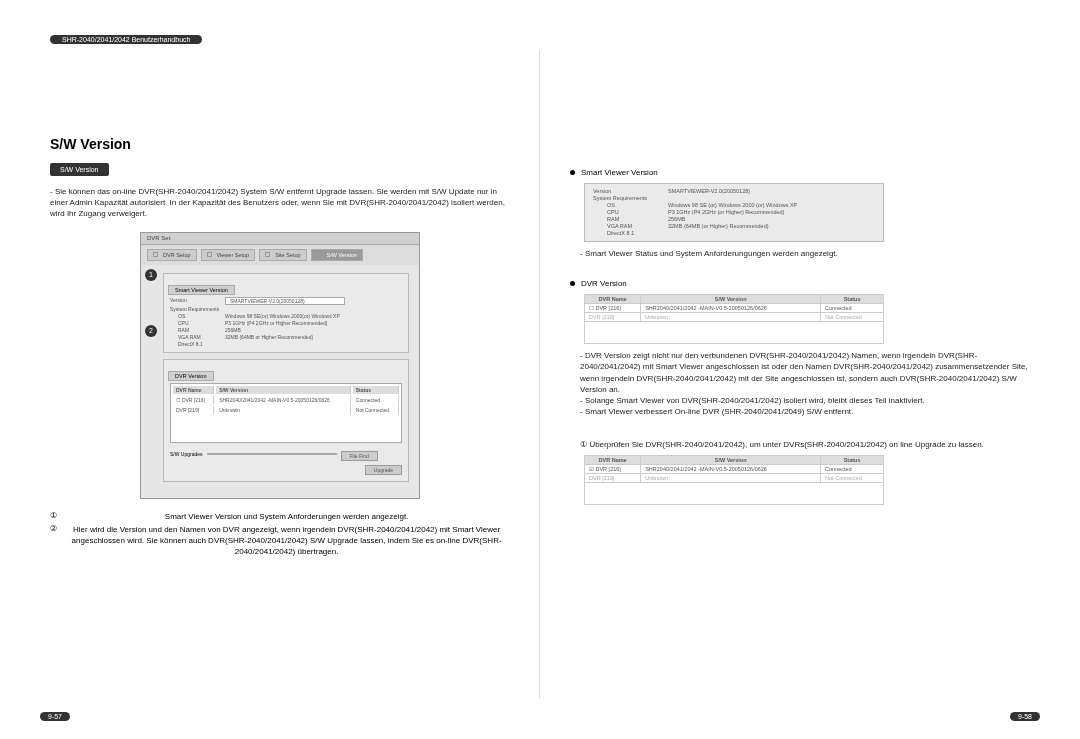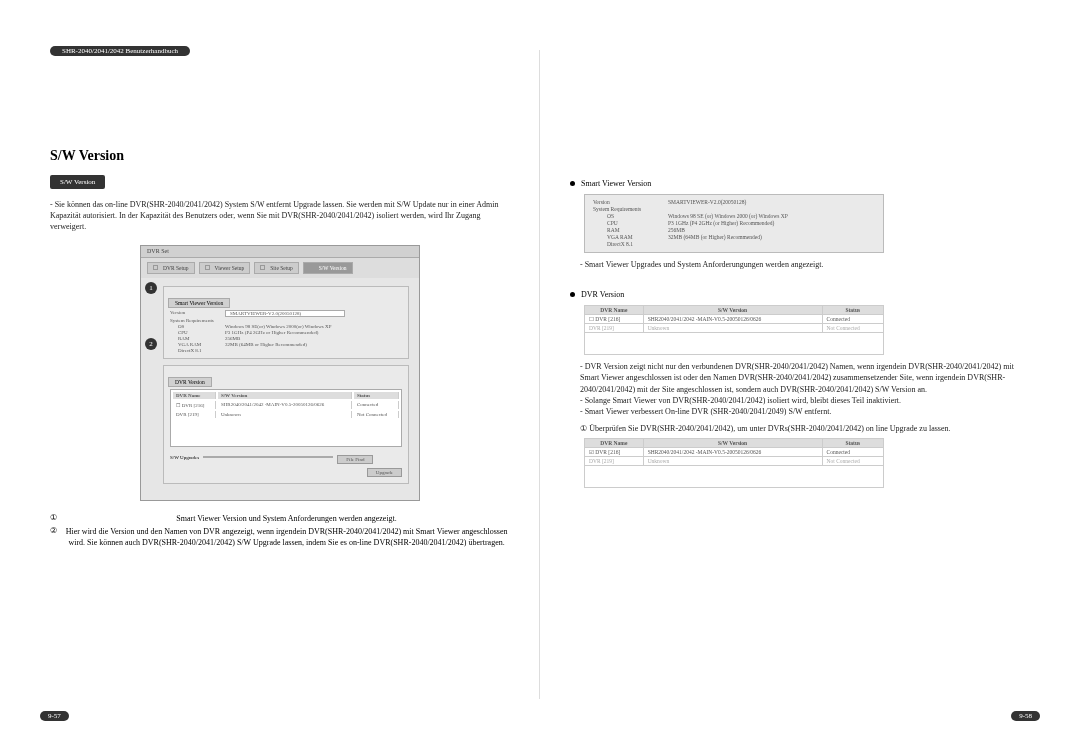--- a/index.html
+++ b/index.html
@@ -1,19 +1,19 @@
 <!DOCTYPE html>
 <html><head>
 <meta charset="utf-8">
 <style>
   * { margin: 0; padding: 0; box-sizing: border-box; }
   body { width: 1080px; height: 739px; background: #fff; font-family: Arial, sans-serif; position: relative; }
 
   .spread { display: flex; width: 100%; height: 100%; }
-  .page { width: 50%; height: 100%; position: relative; padding: 39px 50px 30px 50px; font-family: Liberation Serif, serif; }
+  .page { width: 50%; height: 100%; position: relative; padding: 28px 50px 30px 50px; }
   .page.left { padding-right: 30px; }
   .page.right { padding-left: 30px; }
 
   .divider { position: absolute; right: 0; top: 50px; bottom: 40px; width: 1px; background: #ddd; }
 
   .hdr-bar { background: #333; color: #fff; border-radius: 10px; padding: 1px 12px; font-size: 7px; display: inline-block; margin-bottom: 12px; }
 
   .section-title { font-size: 14px; font-weight: bold; margin-top: 80px; margin-bottom: 6px; }
   .tab-img { display: inline-block; background: #333; color: #fff; font-size: 7px; padding: 3px 10px; border-radius: 2px; margin-bottom: 10px; }
 
@@ -221,21 +221,21 @@
       <div class="prow">
           <div class="k" style="padding-left:14px">VGA RAM</div>
           <div class="v">32MB (64MB (or Higher) Recommended)</div>
         </div>
       <div class="prow">
           <div class="k" style="padding-left:14px">DirectX 8.1</div>
           <div class="v"></div>
         </div>
     </div>
     <div class="body-text">
-        <span class="indent">- Smart Viewer Upgrades und System Anforderungungen werden angezeigt.</span>
+        <span class="indent">- Smart Viewer Status und System Anforderungungen werden angezeigt.</span>
       </div>
 
     <div class="subhead">
         <span class="dot"></span>
         <span>DVR Version</span>
       </div>
     <table class="mini-table">
       <tbody>
           <tr>
             <th>DVR Name</th>
@@ -259,21 +259,21 @@
       </table>
 
     <div class="body-text">
       <span class="indent">- DVR Version zeigt nicht nur den verbundenen DVR(SHR-2040/2041/2042) Namen, wenn irgendein DVR(SHR-2040/2041/2042) mit Smart Viewer angeschlossen ist oder den Namen DVR(SHR-2040/2041/2042) zusammensetzender Site, wenn irgendein DVR(SHR-2040/2041/2042) mit der Site angeschlossen ist, sondern auch DVR(SHR-2040/2041/2042) S/W Version an.</span>
       <span class="indent">- Solange Smart Viewer von DVR(SHR-2040/2041/2042) isoliert wird, bleibt dieses Teil inaktiviert.</span>
     </div>
 
     <div class="body-text">
       <span class="indent">- Smart Viewer verbessert On-line DVR (SHR-2040/2041/2049) S/W entfernt.</span>
     </div>
-    <div class="body-text" style="margin-top:6px">
+    <div class="body-text" style="margin-top:22px">
       <span class="indent">① Überprüfen Sie DVR(SHR-2040/2041/2042), um unter DVRs(SHR-2040/2041/2042) on line Upgrade zu lassen.</span>
     </div>
 
     <table class="mini-table">
       <tbody>
           <tr>
             <th>DVR Name</th>
             <th>S/W Version</th>
             <th>Status</th>
           </tr>

